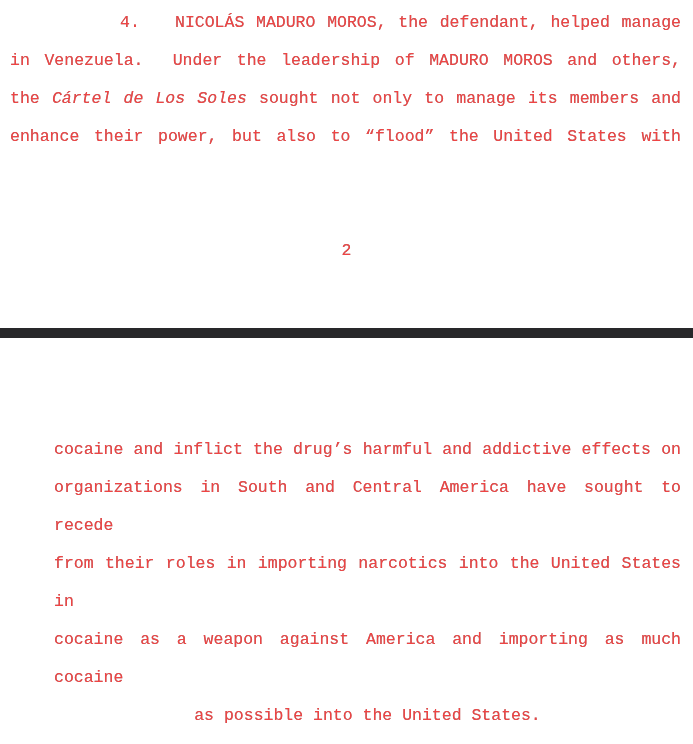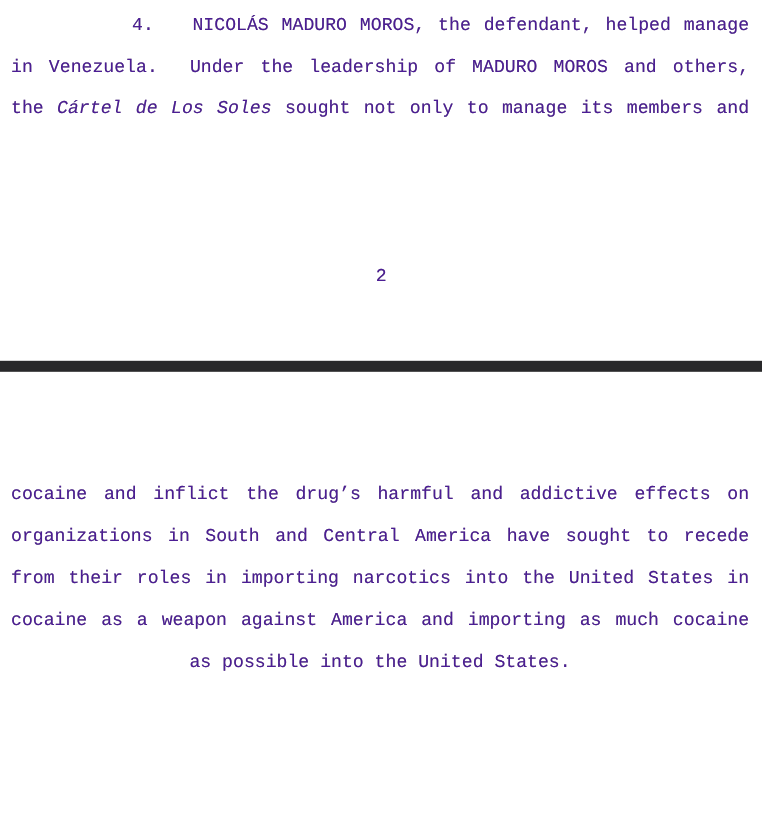--- a/index.html
+++ b/index.html
@@ -21,21 +21,21 @@
     text-shadow: 0 0 0.5px rgba(45,45,45,0.55);
   }
   .text-block {
     position: absolute;
     left: 10px;
     right: 12px;
     line-height: 38px;
     overflow: hidden;
   }
   .page1 { top: 4px; }
-  .page2 { top: 431px; }
+  .page2 { top: 431px; margin-left: 44px; }
   .line {
     text-align: justify;
     text-align-last: justify;
     white-space: normal;
   }
   .line.no-justify {
     text-align: center;
     text-align-last: auto;
   }
   .seg.italic { font-style: italic; }
@@ -52,25 +52,26 @@
     top: 328px;
     left: 0;
     right: 0;
     height: 10px;
     background: #28282a;
   }
 </style>
 </head>
 <body style="background: rgb(255, 255, 255);">
 
-<div class="document" style="color: #4c1d95;">
+<div class="document" style="color: #ef4444;">
   <div class="text-block page1">
       <div class="line" style="padding-left: 110px;"><span class="seg">4.&nbsp;&nbsp; NICOLÁS MADURO MOROS, the defendant, helped manage</span></div>
       <div class="line"><span class="seg">in Venezuela.&nbsp; Under the leadership of MADURO MOROS and others,</span></div>
       <div class="line"><span class="seg">the </span><span class="seg italic">Cártel de Los Soles</span><span class="seg"> sought not only to manage its members and</span></div>
+      <div class="line"><span class="seg">enhance their power, but also to “flood” the United States with</span></div>
     </div>
 
   <div class="page-number">2</div>
 
   <div class="separator" style="background: rgb(40, 40, 42);"></div>
 
   <div class="text-block page2">
       <div class="line"><span class="seg">cocaine and inflict the drug’s harmful and addictive effects on</span></div>
       <div class="line"><span class="seg">organizations in South and Central America have sought to recede</span></div>
       <div class="line"><span class="seg">from their roles in importing narcotics into the United States in</span></div>

